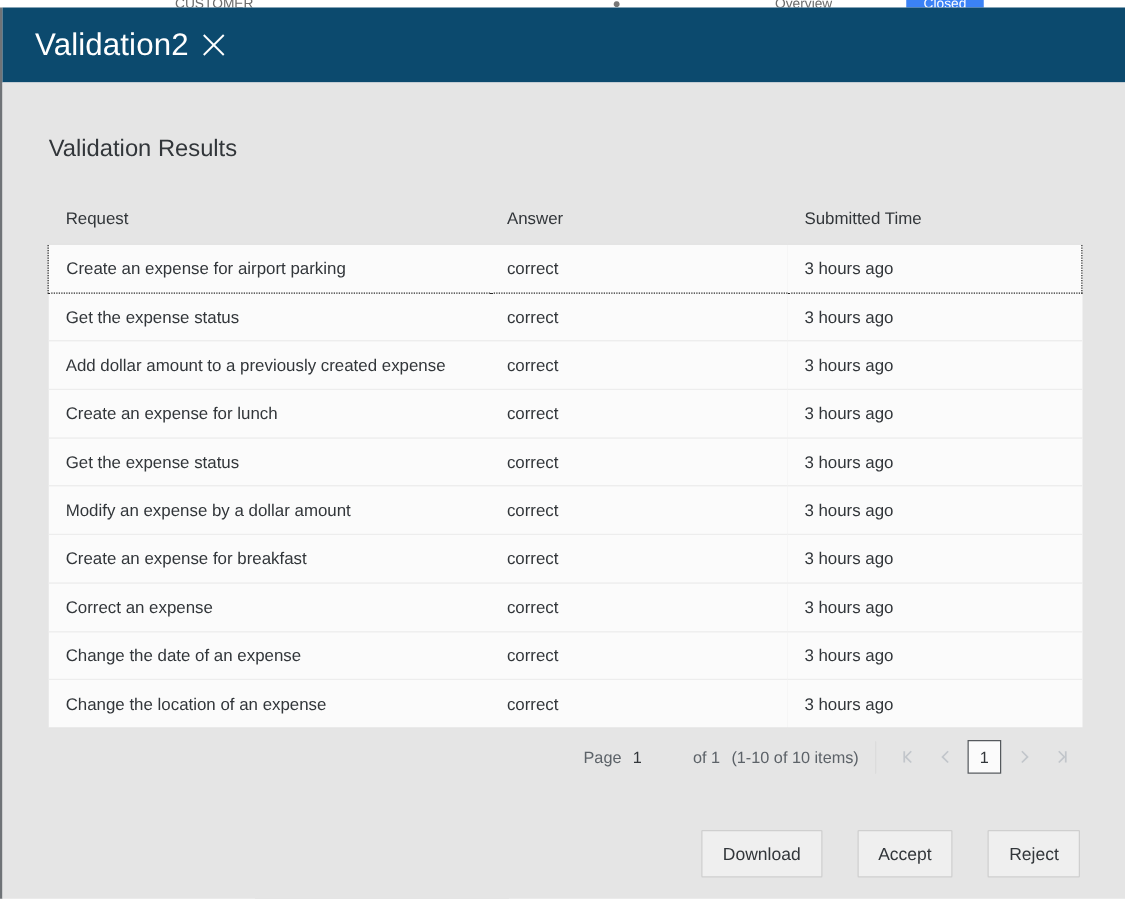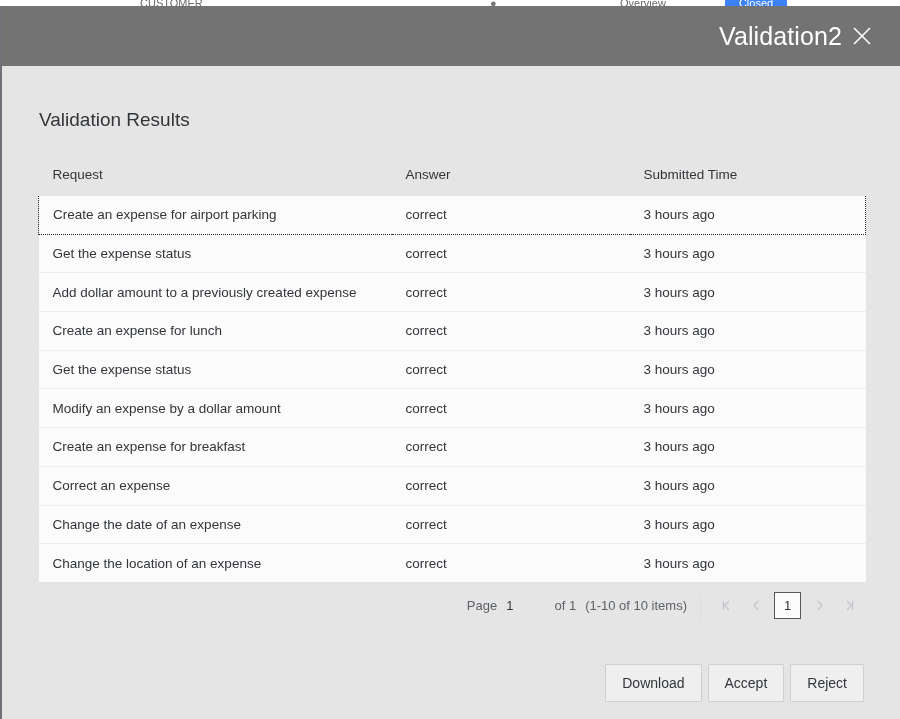--- a/index.html
+++ b/index.html
@@ -60,24 +60,24 @@
     height: 713px;
     background: #fbfbfb;
     border-left: 2px solid #6f7377;
     border-right: 0;
     display: flex;
     flex-direction: column;
   }
   #modal-header {
     height: 60px;
     min-height: 60px;
-    background: #737373;
-    display: flex;
-    align-items: center;
-    justify-content: flex-end;
+    background: #0c4a6e;
+    display: flex;
+    align-items: center;
+    justify-content: flex-start;
     padding: 0 18px 0 26px;
     position: relative;
   }
   #modal-header::after {
     content: "";
     position: absolute;
     left: 0; right: 0; bottom: -1px;
     height: 1px;
     background: #c2c8cf;
   }
@@ -202,21 +202,21 @@
   }
 
   
   #modal-footer {
     position: absolute;
     right: 36px;
     bottom: 0;
     height: 72px;
     display: flex;
     align-items: center;
-    gap: 6px;
+    gap: 28px;
   }
   .footer-btn {
     height: 38px;
     min-width: 62px;
     padding: 0 16px;
     background: #efefef;
     border: 1px solid #cfcfcf;
     border-radius: 1px;
     color: #32363a;
     font-size: 14px;

